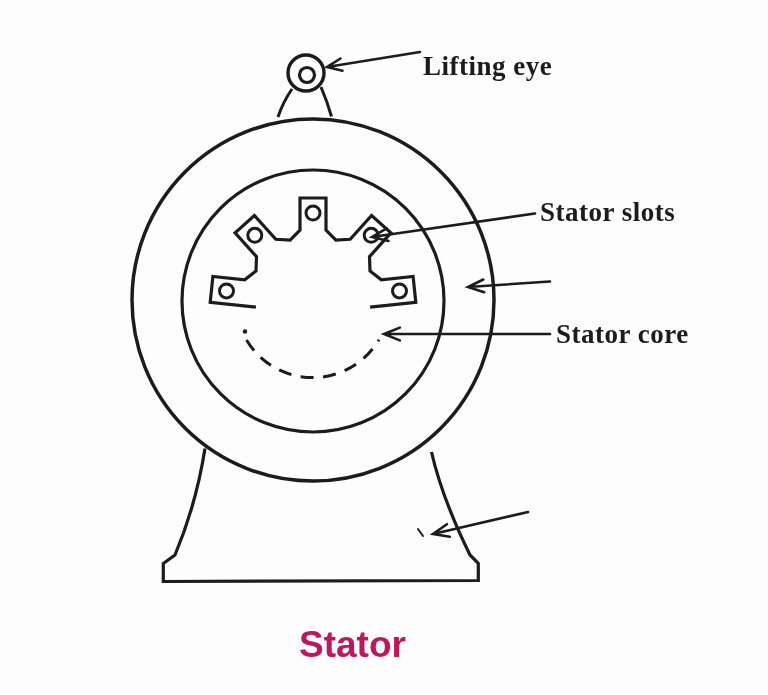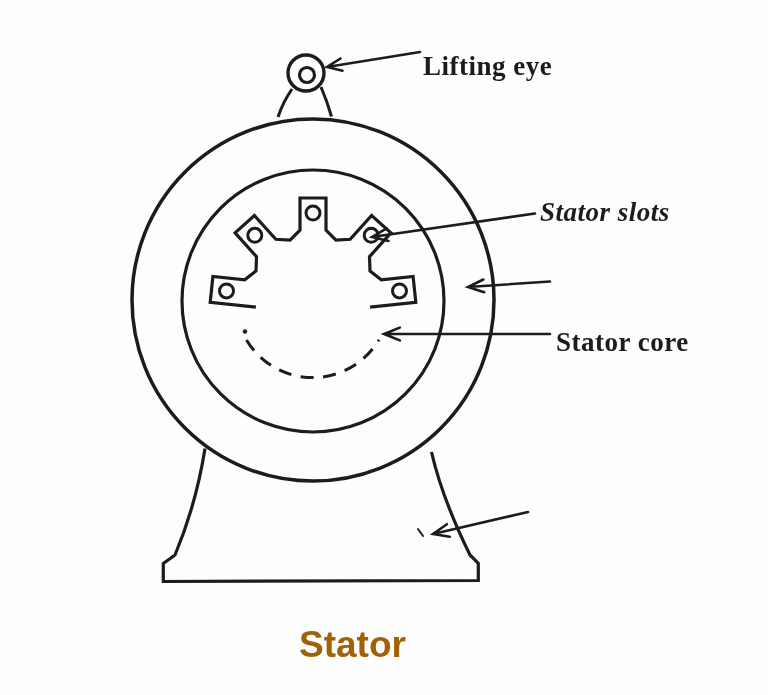--- a/index.html
+++ b/index.html
@@ -24,31 +24,31 @@
     position: absolute;
     color: #1c1c1c;
     font-family: "Liberation Serif", serif;
     font-weight: bold;
     font-size: 27px;
     line-height: 1;
     white-space: nowrap;
     letter-spacing: 0.5px;
   }
   .lbl-lifting-eye  { left: 423px; top: 37px; margin-top: 16px; }
-  .lbl-stator-slots { left: 540px; top: 199px; font-style: italic; }
+  .lbl-stator-slots { left: 540px; top: 199px; }
   .lbl-steel-frame  { left: 555px; top: 264px; }
-  .lbl-stator-core  { left: 556px; top: 329px; }
+  .lbl-stator-core  { left: 556px; top: 321px; }
   .lbl-base-plate   { left: 533px; top: 497px; }
   .figure-caption {
     position: absolute;
     left: 250px;
     top: 626px;
     width: 205px;
     text-align: center;
-    color: #a16207;
+    color: #be185d;
     font-family: "Liberation Sans", sans-serif;
     font-weight: 700;
     font-size: 37px;
     line-height: 1;
   }
 </style>
 </head>
 <body>
 
 <div class="stage">

